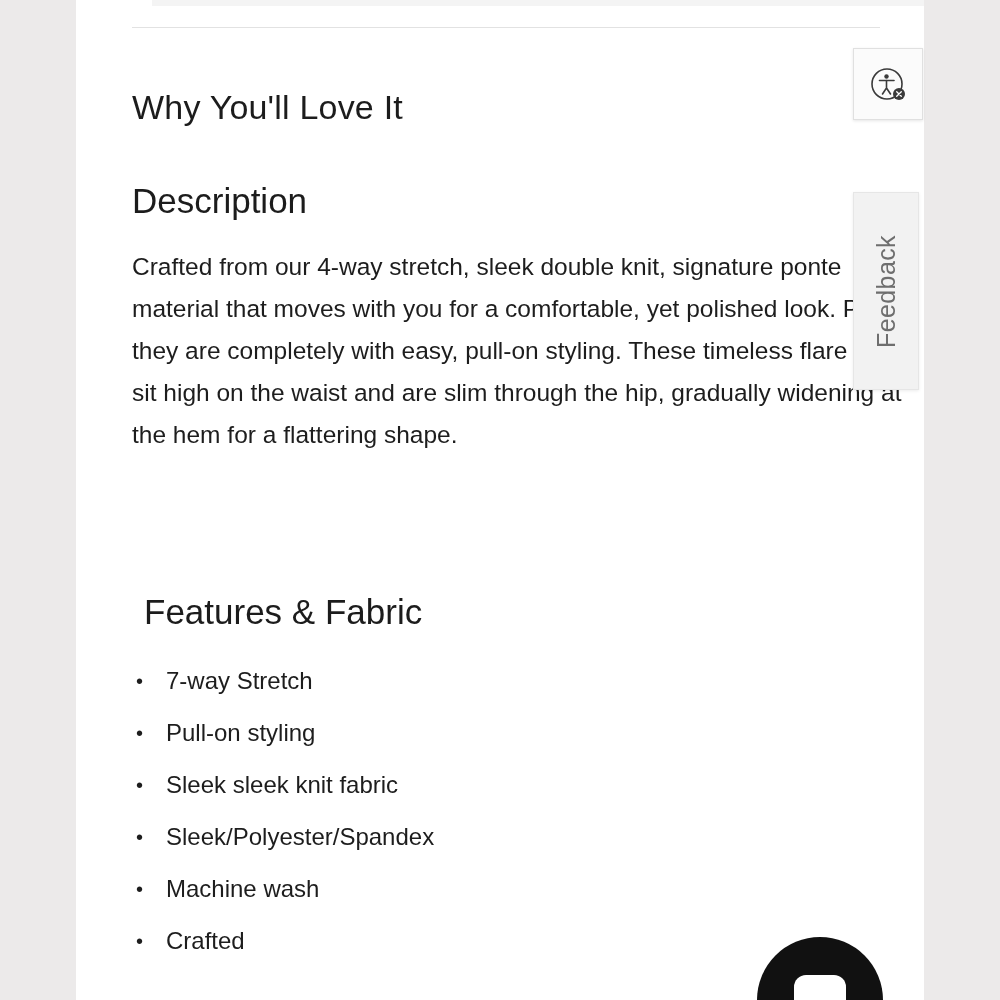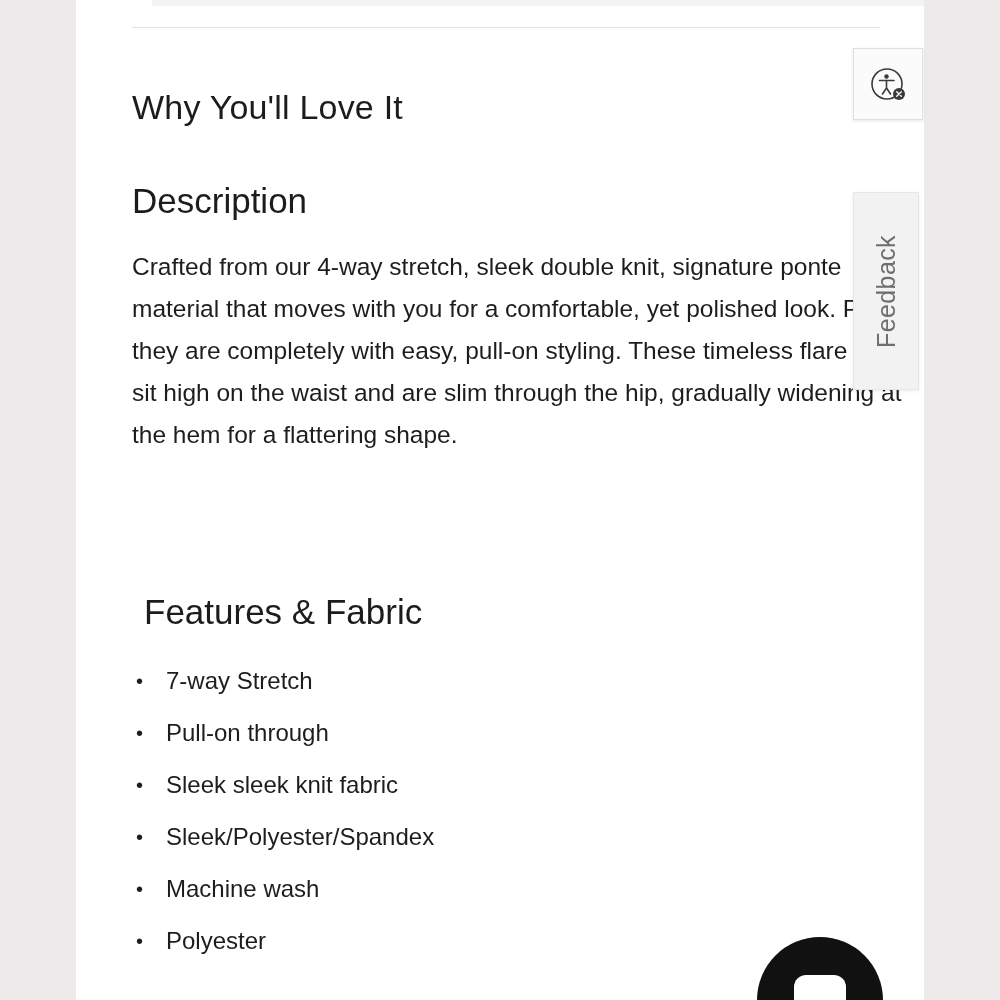--- a/index.html
+++ b/index.html
@@ -208,37 +208,37 @@
 
     <h2 class="sub-title features-title">Features &amp; Fabric</h2>
 
     <ul class="features">
       <li>
         <span class="bullet">•</span>
         <span>7-way Stretch</span>
       </li>
       <li>
         <span class="bullet">•</span>
-        <span>Pull-on through</span>
+        <span>Pull-on styling</span>
       </li>
       <li>
         <span class="bullet">•</span>
         <span>Sleek sleek knit fabric</span>
       </li>
       <li>
         <span class="bullet">•</span>
         <span>Sleek/Polyester/Spandex</span>
       </li>
       <li>
         <span class="bullet">•</span>
         <span>Machine wash</span>
       </li>
       <li>
         <span class="bullet">•</span>
-        <span>Polyester</span>
+        <span>Crafted</span>
       </li>
     </ul>
 
   </div>
 
   <div class="a11y-widget">
     <span>
       <svg width="42" height="42" viewBox="0 0 42 42">
         <circle cx="20" cy="21" r="15" fill="none" stroke="#3a3a3a" stroke-width="1.6"></circle>
         <circle cx="19.5" cy="13.5" r="2.2" fill="#3a3a3a"></circle>

